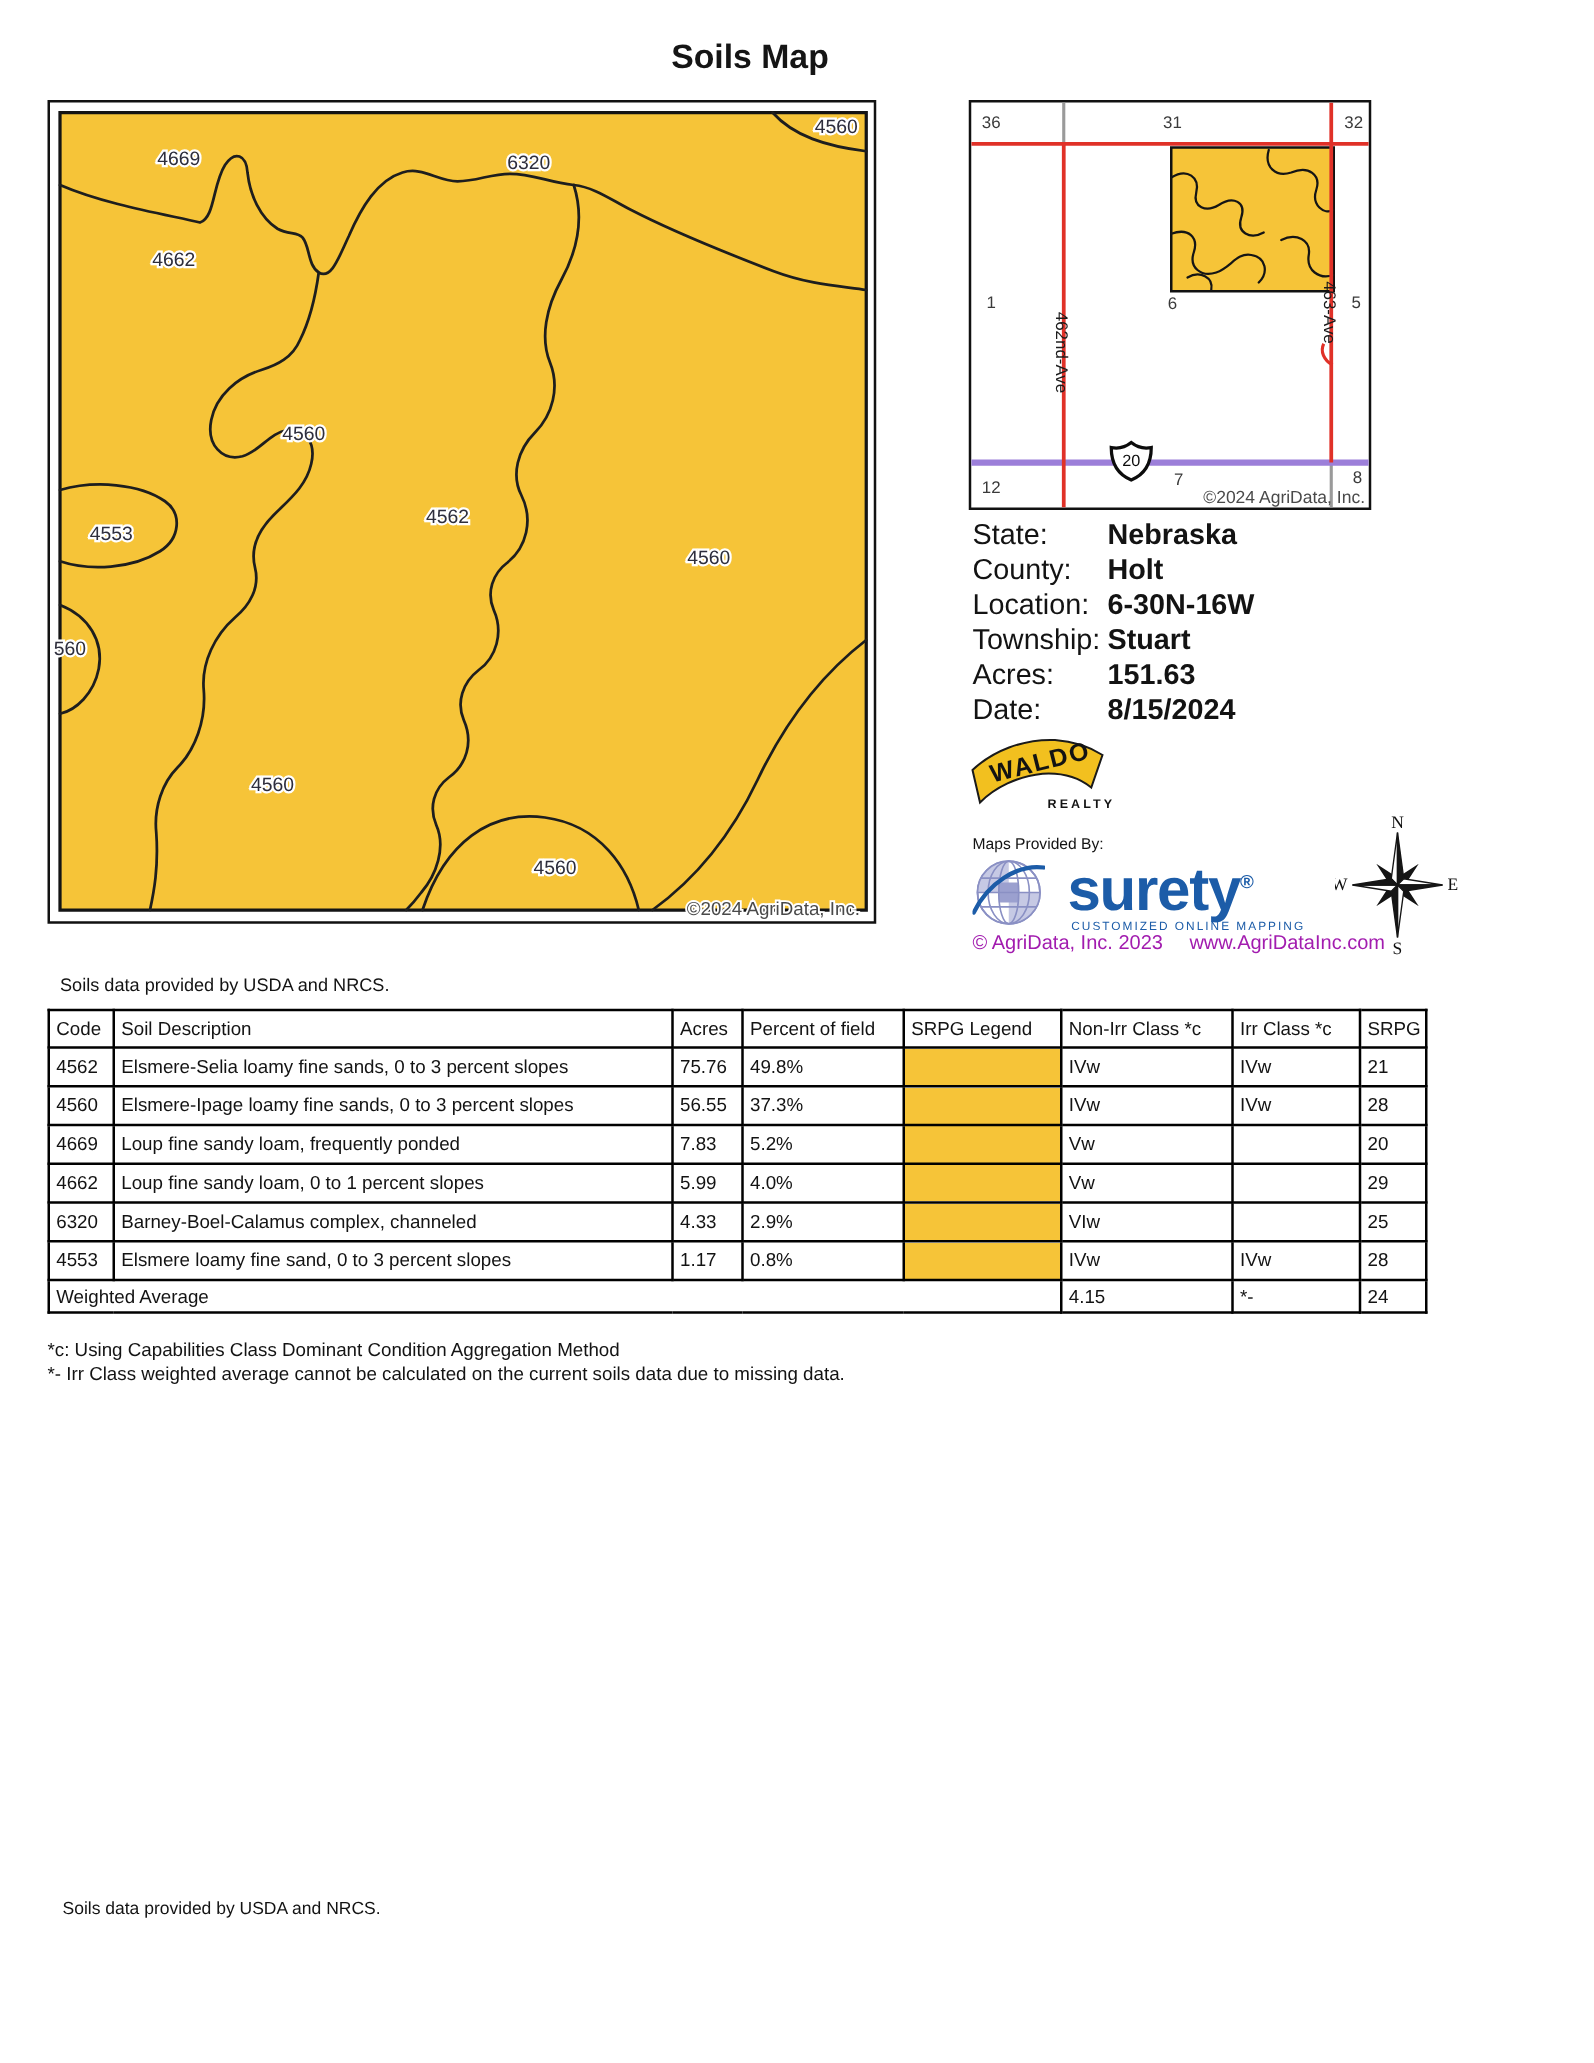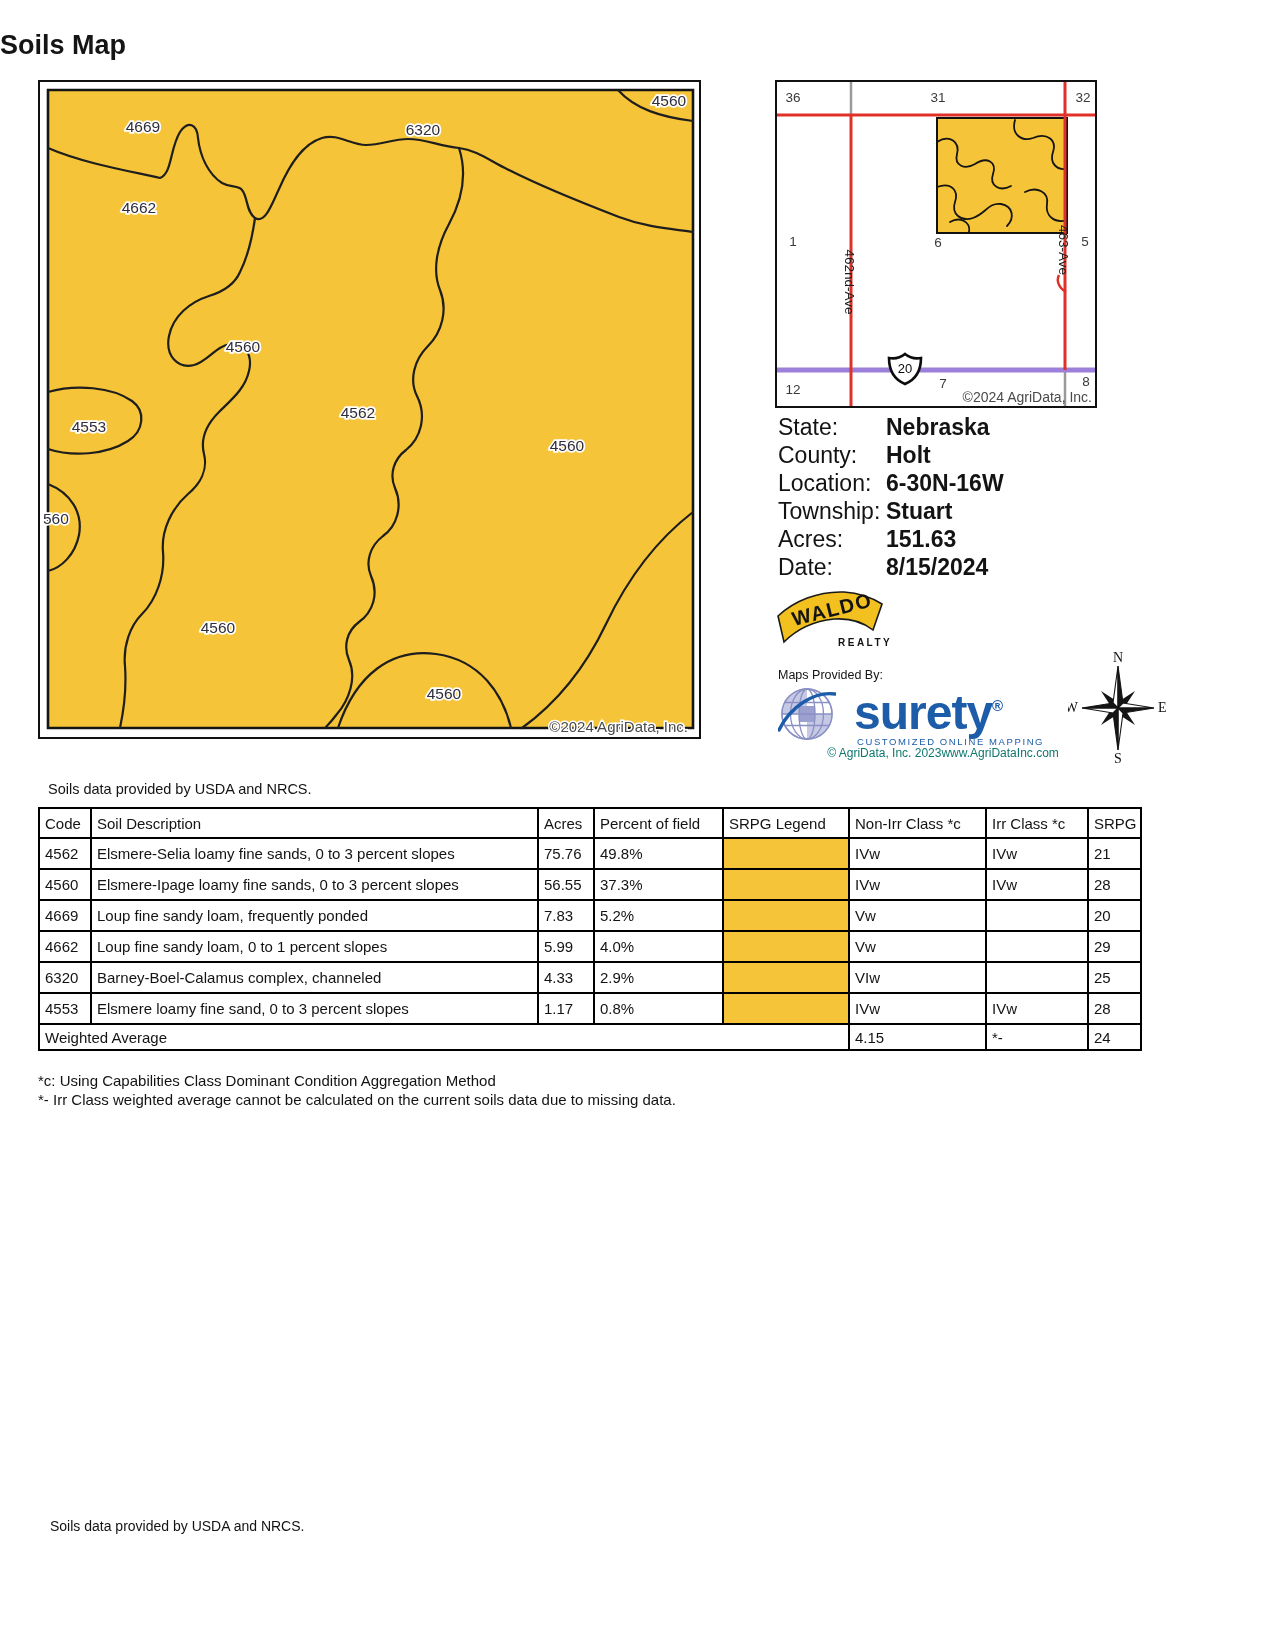--- a/index.html
+++ b/index.html
@@ -3,21 +3,21 @@
 <meta charset="utf-8">
 <style>
   html,body{margin:0;padding:0;}
   body{
     width:1275px;height:1650px;position:relative;background:#ffffff;
     font-family:"Liberation Sans", sans-serif;color:#111;
     -webkit-font-smoothing:antialiased;
   }
   .abs{position:absolute;}
   
-  #page-title{left:0;top:30px;width:1200px;text-align:left;
+  #page-title{left:0;top:30px;width:1200px;text-align:center;
     font-size:27px;font-weight:bold;color:#151515;}
   
   #map-frame{left:38px;top:80px;width:663px;height:659px;border:2px solid #111;background:#fff;box-sizing:border-box;}
   #map-frame svg{position:absolute;left:0;top:0;}
   .soil-label{font-size:15.5px;fill:#2E2E3C;stroke:#ffffff;stroke-width:3.5px;paint-order:stroke;font-family:"Liberation Sans",sans-serif;}
   .map-copy{font-size:15px;fill:#4a4a4a;stroke:#ffffff;stroke-width:3px;paint-order:stroke;font-family:"Liberation Sans",sans-serif;}
   #map-caption{left:48px;top:781px;font-size:14.5px;color:#131313;}
   
   #locator-frame{left:775px;top:80px;width:322px;height:328px;border:2px solid #111;background:#fff;box-sizing:border-box;}
   .sec-num{font-size:13.5px;fill:#3a3a3a;font-family:"Liberation Sans",sans-serif;}
@@ -29,21 +29,21 @@
   .info-label{width:108px;color:#131313;}
   .info-value{font-weight:bold;color:#131313;}
   
   #waldo-logo{left:770px;top:586px;}
   #provided-by{left:778px;top:668px;font-size:12.5px;color:#131313;}
   #surety-logo{left:778px;top:684px;display:flex;align-items:flex-start;gap:16px;}
   #surety-textcol{margin-left:2px;}
   #surety-word{font-size:48px;font-weight:bold;color:var(--surety_blue);letter-spacing:-1px;line-height:44px;}
   #surety-word sup{font-size:15px;vertical-align:18px;}
   #surety-tagline{font-size:9.5px;font-weight:normal;color:var(--surety_blue);letter-spacing:1.6px;margin-top:1px;margin-left:3px;}
-  #surety-foot{left:778px;top:746px;width:330px;display:flex;justify-content:center;font-size:12px;color:#0f766e;}
+  #surety-foot{left:778px;top:746px;width:330px;display:flex;justify-content:space-between;font-size:16px;color:#a21caf;}
   
   #compass{left:1068px;top:652px;}
   .compass-letter{font-family:"Liberation Serif",serif;font-size:14px;fill:#111;}
   
   #soils-table{left:38px;top:807px;border-collapse:collapse;table-layout:fixed;width:1102px;font-size:15px;color:#131313;}
   #soils-table td,#soils-table th{border:2px solid #000;padding:2px 5px;overflow:hidden;white-space:nowrap;font-weight:normal;text-align:left;}
   #soils-table tr.area-row td{height:22px;font-size:15.5px;}
   #soils-table tr.head-row th{height:24px;}
   #soils-table tr.data-row td{height:25px;}
   td.num{text-align:right;}

